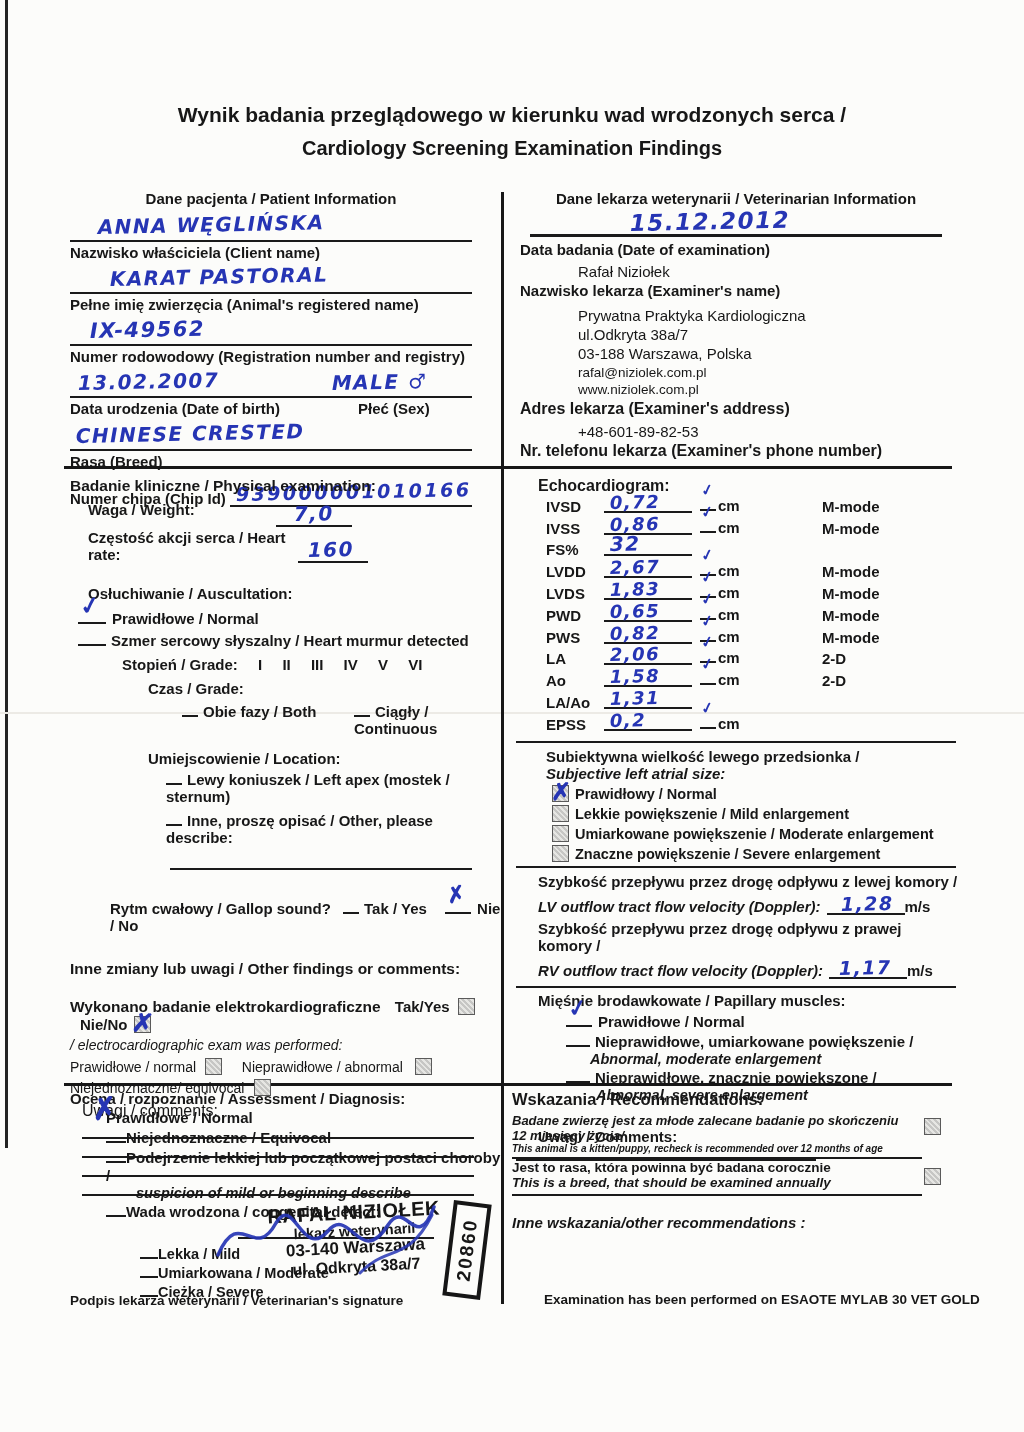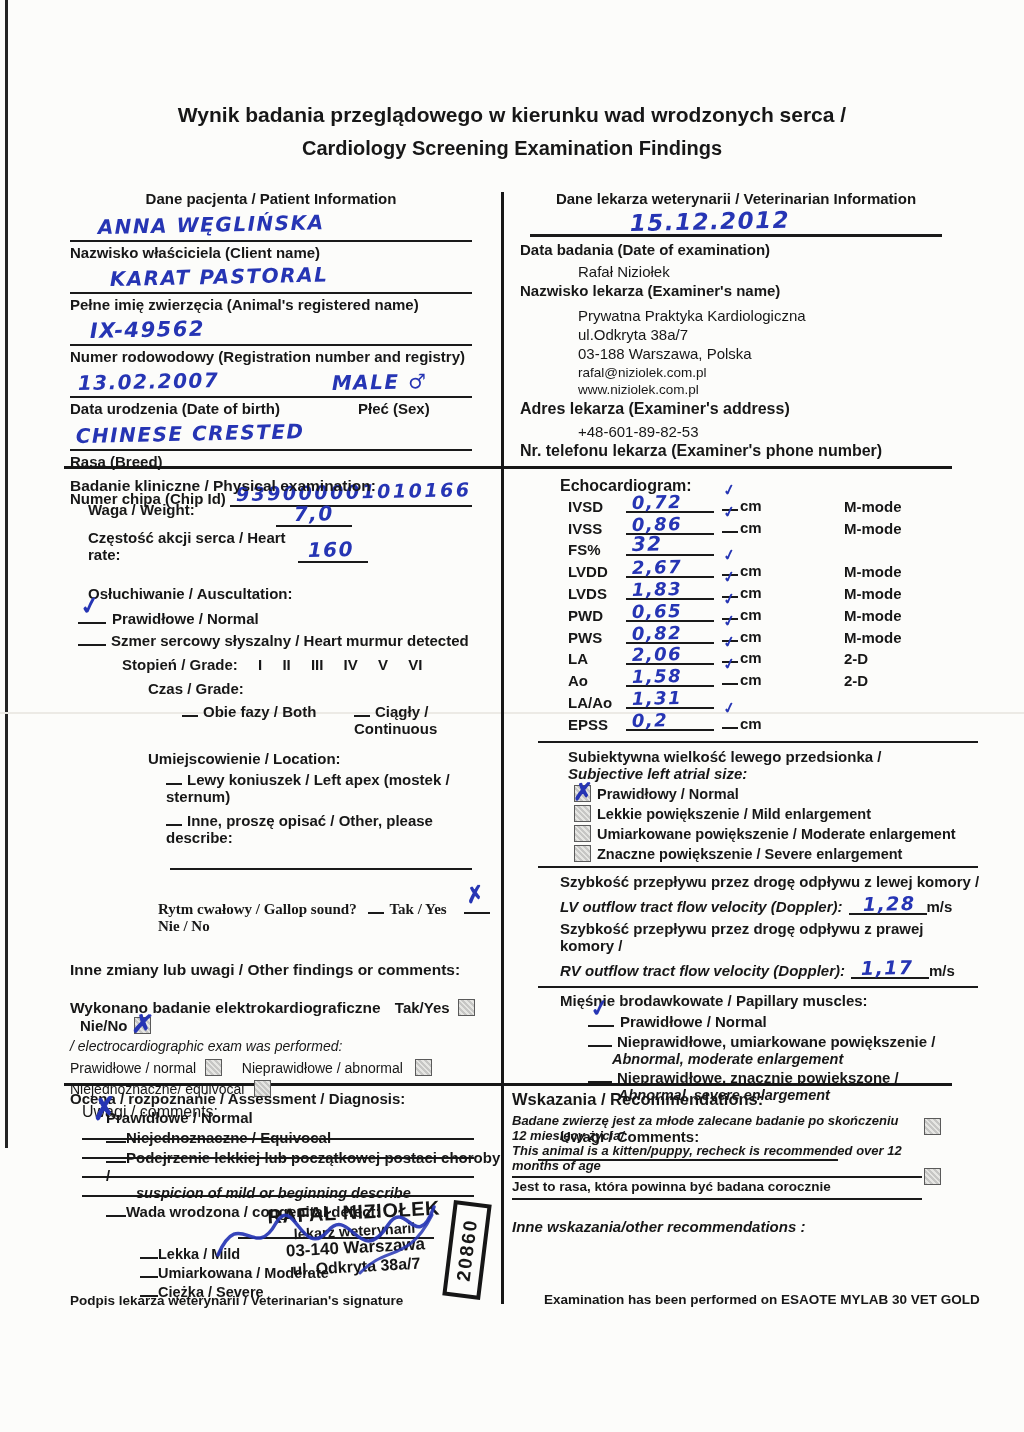--- a/index.html
+++ b/index.html
@@ -164,21 +164,21 @@
     <span style="width:188px;"><span class="blank" style="width:16px;"></span><span class="b">Obie fazy / Both</span></span>
     <span><span class="blank" style="width:16px;"></span><span class="b">Ciągły / Continuous</span></span>
   </div>
 
   <div class="b" style="margin:7px 0 0 78px;">Umiejscowienie / Location:</div>
   <div style="margin:4px 0 0 96px;"><span class="blank" style="width:16px;"></span><span class="b">Lewy koniuszek / Left apex (mostek / sternum)</span></div>
   <div style="margin:7px 0 0 96px;"><span class="blank" style="width:16px;"></span><span class="b">Inne, proszę opisać / Other, please describe:</span></div>
 
   <div class="u2" style="margin:22px 0 0 100px;width:302px;border-top-width:2.5px;"></div>
 
-  <div style="margin:30px 0 0 88px;position:relative;font-family:Liberation Serif, serif;">
+  <div style="margin:30px 0 0 40px;position:relative;">
     <span class="b">Rytm cwałowy / Gallop sound?</span>
     <span class="blank" style="width:16px;margin-left:8px;"></span><span class="b">Tak / Yes</span>
     <span class="check-over" style="margin-left:14px;width:26px;"><span class="xmark" style="font-size:22px;">✗</span></span><span class="b">Nie / No</span>
   </div>
 
   <div class="b" style="margin-top:26px;font-size:15.5px;">Inne zmiany lub uwagi / Other findings or comments:</div>
 
   <div style="margin-top:20px;position:relative;">
     <span class="b" style="font-size:15.5px;">Wykonano badanie elektrokardiograficzne</span>
     <span class="b" style="margin-left:10px;">Tak/Yes</span>
@@ -200,21 +200,21 @@
     <span class="cbx" style="margin-left:6px;"></span>
   </div>
 
   <div style="margin:6px 0 0 12px;font-size:16px;">Uwagi / comments:</div>
   <div class="u2" style="margin:17px 0 0 12px;width:392px;"></div>
   <div class="u2" style="margin:17px 0 0 12px;width:392px;"></div>
   <div class="u2" style="margin:17px 0 0 12px;width:392px;"></div>
   <div class="u2" style="margin:17px 0 0 12px;width:392px;"></div>
 </div>
 
-<div class="abs" style="left:560px;top:477px;width:420px;">
+<div class="abs" style="left:538px;top:477px;width:420px;">
   <div class="b" style="font-size:16px;">Echocardiogram:</div>
 
   <div class="erow">
     <span class="el">IVSD</span>
     <span class="ev">
         <span class="hw">0,72</span>
       </span>
     <span class="eu"><span class="ublank"><span class="tick">✓</span></span><span>cm</span></span>
     <span class="em">M-mode</span>
   </div>
@@ -372,22 +372,23 @@
   <svg class="abs" width="230" height="100" viewBox="0 0 230 100" style="left:140px;top:95px;">
     <path d="M8,70 C30,20 44,78 66,38 C84,8 92,76 118,46 C140,20 150,84 178,40 C196,12 206,70 224,22" fill="none" stroke="#2635b4" stroke-width="3.5" stroke-linecap="round" opacity="0.92"></path>
     <path d="M150,88 C176,60 198,78 222,30" fill="none" stroke="#2635b4" stroke-width="3" stroke-linecap="round" opacity="0.85"></path>
   </svg>
   <div class="b" style="font-size:13.5px;position:absolute;left:0;top:203px;white-space:nowrap;">Podpis lekarza weterynarii / Veterinarian's signature</div>
 </div>
 
 <div class="abs" style="left:512px;top:1090px;width:440px;">
   <div class="b" style="font-size:16.5px;">Wskazania / Recommendations:</div>
   <div class="b i" style="font-size:13px;margin-top:4px;width:398px;">Badane zwierzę jest za młode zalecane badanie po skończeniu 12 miesięcy życia/</div>
-  <div class="b i" style="font-size:13px;width:398px;">This animal  is a kitten/puppy, recheck is recommended over 12 months of age</div>
+  <div class="b i" style="font-size:10px;width:398px;">This animal  is a kitten/puppy, recheck is recommended over 12 months of age</div>
   <span class="cbx" style="position:absolute;left:412px;top:28px;"></span>
   <div class="u2" style="margin-top:3px;width:410px;"></div>
   <div class="b" style="font-size:13.5px;margin-top:1px;">Jest to rasa, która powinna być badana corocznie</div>
+  <div class="b i" style="font-size:13.5px;">This is a breed, that should be examined annually</div>
   <span class="cbx" style="position:absolute;left:412px;top:78px;"></span>
   <div class="u2" style="margin-top:4px;width:410px;"></div>
   <div class="b i" style="font-size:15px;margin-top:18px;">Inne wskazania/other recommendations :</div>
 
   <div class="b" style="font-size:13.5px;position:absolute;left:32px;top:202px;white-space:nowrap;">Examination has been performed on ESAOTE MYLAB 30 VET GOLD</div>
 </div>
 
 </body></html>

